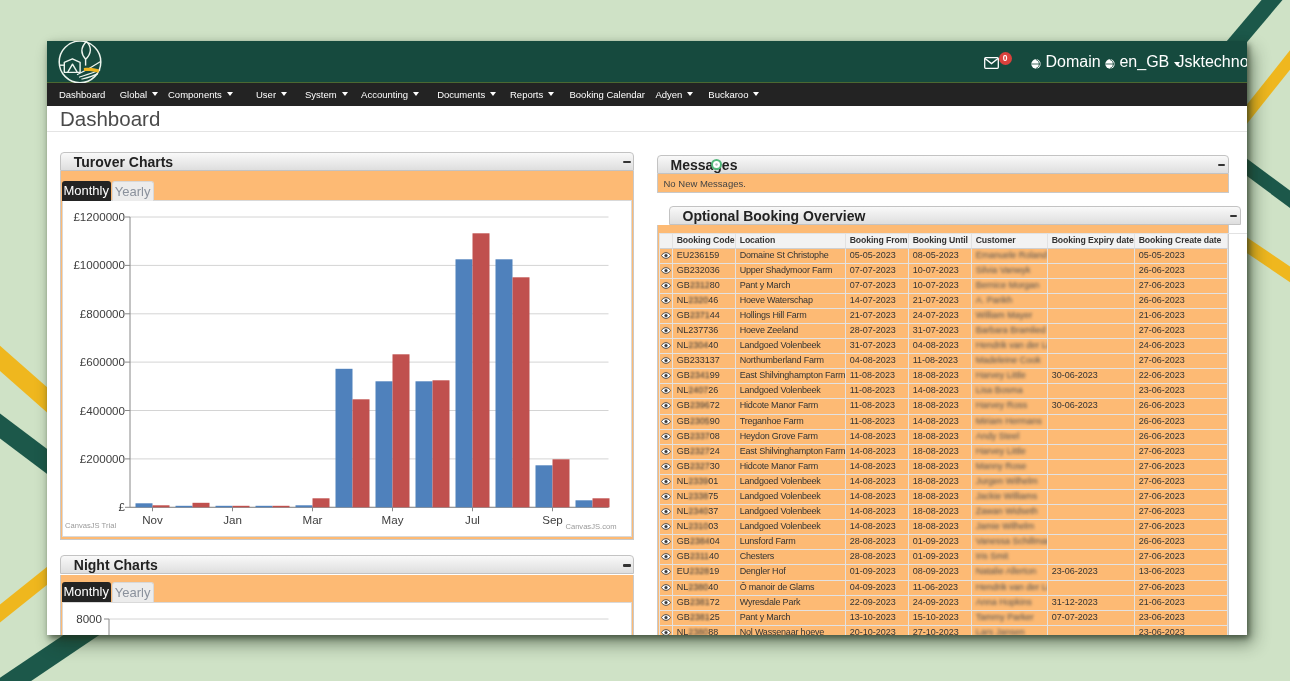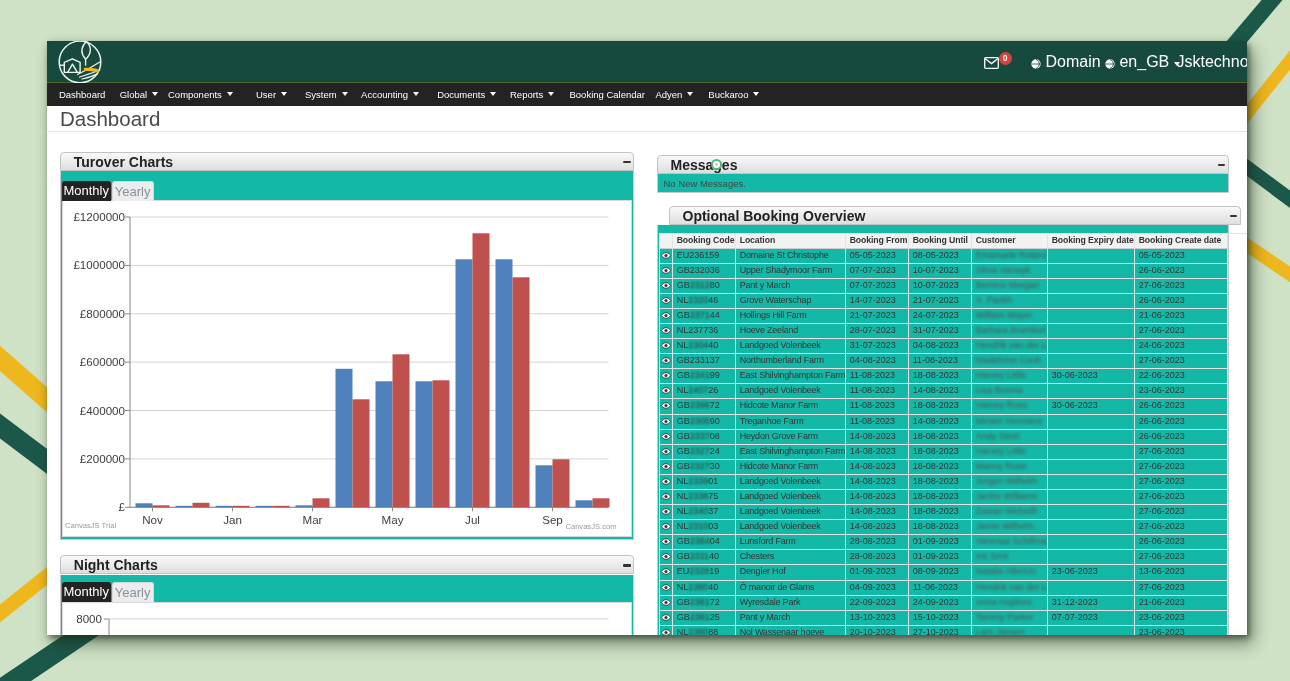--- a/index.html
+++ b/index.html
@@ -17,21 +17,21 @@
  border-right:3.5px solid transparent;border-top:4px solid #fff;margin-left:5px;vertical-align:1.5px;}
 #menubar{position:absolute;left:0;top:41.8px;width:100%;height:23.4px;background:#232323;}
 .mi{position:absolute;top:0;height:23.4px;line-height:23.4px;color:#fff;font-size:9.5px;white-space:nowrap;}
 #heading{position:absolute;left:13px;top:65.8px;font-size:20.5px;color:#4a4a4a;}
 #hrule{position:absolute;left:0;top:89.5px;width:100%;border-top:1px solid #e4e4e4;}
 
 .panelhead{position:absolute;height:19.2px;background:linear-gradient(180deg,#f9f9f9,#dedede);
  border:1px solid #c3c3c3;border-radius:4px 4px 0 0;box-sizing:border-box;}
 .panelhead .pt{position:absolute;left:13px;top:0;line-height:18px;font-size:14px;font-weight:bold;color:#222;}
 .minus{position:absolute;right:2.5px;top:8px;width:7.5px;height:2.6px;background:#333;border-radius:1px;}
-.panelbody{position:absolute;background:#14b8a6;border:1px solid #c9c9c9;border-top:none;box-sizing:border-box;}
+.panelbody{position:absolute;background:#fdba74;border:1px solid #c9c9c9;border-top:none;box-sizing:border-box;}
 
 
 .tab{position:absolute;height:20px;line-height:20px;box-sizing:border-box;font-size:13px;
  text-align:center;border-radius:3px 3px 0 0;}
 .tab.on{background:#232323;color:#fff;}
 .tab.off{background:#ececec;color:#8a919c;border:1px solid #d8d8d8;border-bottom:none;}
 .tabbox{position:absolute;background:#fff;border:1px solid #d9d9d9;box-sizing:border-box;}
 .chart1{position:absolute;left:12.5px;top:157px;}
 .chart2{position:absolute;left:12.5px;top:558px;}
 .axlab{font-family:"Liberation Sans",sans-serif;font-size:11.6px;fill:#3d3d3d;}
@@ -264,21 +264,21 @@
         <div class="c5"><span class="bl2">Bernice Morgan</span></div>
         <div class="c6"></div>
         <div class="c7">27-06-2023</div>
       </div>
 <div class="trow">
         <div class="c0"><svg class="eye" width="10" height="7" viewBox="0 0 10 7">
             <path d="M5 .7C2.9.7 1.2 2.1.4 3.5 1.2 4.9 2.9 6.3 5 6.3S8.8 4.9 9.6 3.5C8.8 2.1 7.1.7 5 .7z" fill="#fff" stroke="#3a3a3a" stroke-width=".9"></path>
             <circle cx="5" cy="3.5" r="1.6" fill="#3a3a3a"></circle>
           </svg></div>
         <div class="c1">NL<span class="bl1">2320</span>46</div>
-        <div class="c2">Grove Waterschap</div>
+        <div class="c2">Hoeve Waterschap</div>
         <div class="c3">14-07-2023</div>
         <div class="c4">21-07-2023</div>
         <div class="c5"><span class="bl2">A. Parikh</span></div>
         <div class="c6"></div>
         <div class="c7">26-06-2023</div>
       </div>
 <div class="trow">
         <div class="c0"><svg class="eye" width="10" height="7" viewBox="0 0 10 7">
             <path d="M5 .7C2.9.7 1.2 2.1.4 3.5 1.2 4.9 2.9 6.3 5 6.3S8.8 4.9 9.6 3.5C8.8 2.1 7.1.7 5 .7z" fill="#fff" stroke="#3a3a3a" stroke-width=".9"></path>
             <circle cx="5" cy="3.5" r="1.6" fill="#3a3a3a"></circle>

